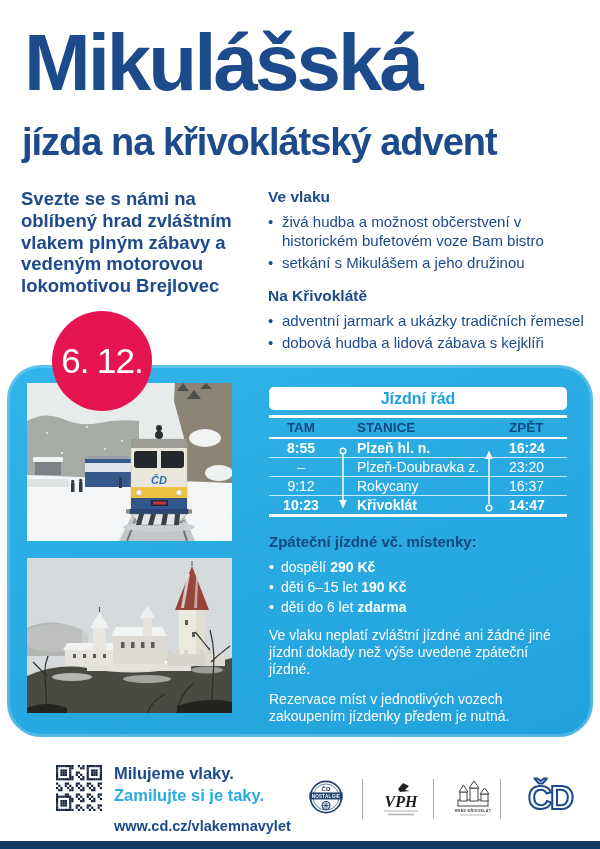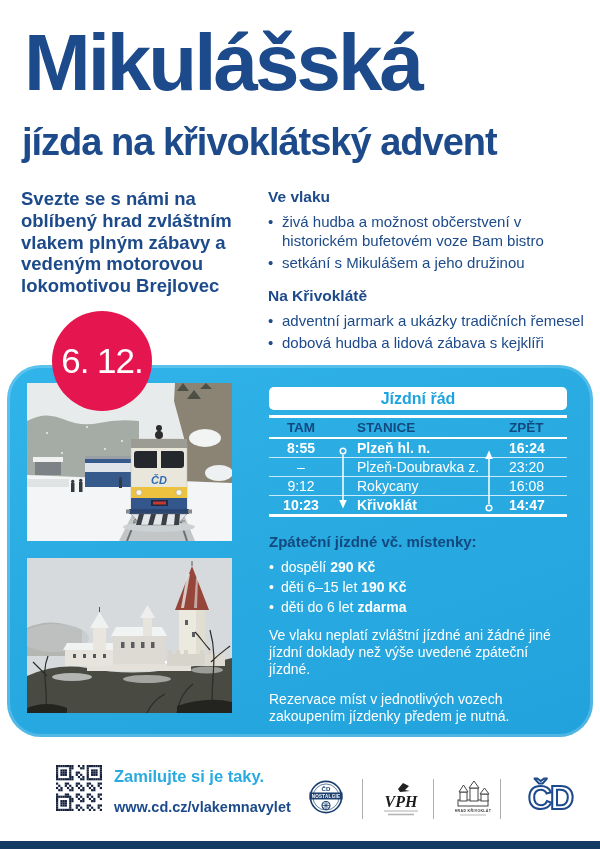--- a/index.html
+++ b/index.html
@@ -249,21 +249,21 @@
                 <span></span>
               <span class="c-st">Plzeň-Doubravka z.</span>
                 <span></span>
               <span class="c-zp">23:20</span>
             </div>
             <div class="tt-row">
               <span class="c-tam">9:12</span>
                 <span></span>
               <span class="c-st">Rokycany</span>
                 <span></span>
-              <span class="c-zp">16:08</span>
+              <span class="c-zp">16:37</span>
             </div>
             <div class="tt-row bold">
               <span class="c-tam">10:23</span>
                 <span></span>
               <span class="c-st">Křivoklát</span>
                 <span></span>
               <span class="c-zp">14:47</span>
             </div>
           </div>
           <svg class="route-overlay" viewBox="0 0 298 76">
@@ -499,20 +499,21 @@
           <rect x="14" y="40" width="2" height="2"></rect>
           <rect x="20" y="40" width="2" height="2"></rect>
           <rect x="24" y="40" width="2" height="2"></rect>
           <rect x="30" y="40" width="2" height="2"></rect>
           <rect x="34" y="40" width="2" height="2"></rect>
           <rect x="40" y="40" width="2" height="2"></rect>
         </g>
       </svg></div>
 
   <div class="taglines">
+    <p class="tag1">Milujeme vlaky.</p>
     <p class="tag2">Zamilujte si je taky.</p>
     <p class="url">www.cd.cz/vlakemnavylet</p>
   </div>
 
   <div class="logo" style="left:309px;top:780px;">
     <svg width="34" height="34" viewBox="0 0 36 36">
       <circle cx="18" cy="18" r="16.5" fill="#fff" stroke="#1c3f6e" stroke-width="1.8"></circle>
       <circle cx="18" cy="18" r="13.8" fill="none" stroke="#1c3f6e" stroke-width="0.7"></circle>
       <text x="18" y="11.5" text-anchor="middle" font-size="6.5" font-weight="bold" fill="#1c3f6e" font-family="Liberation Sans,sans-serif">ČD</text>
       <rect x="0.5" y="13.2" width="35" height="7.4" fill="#1c3f6e"></rect>

